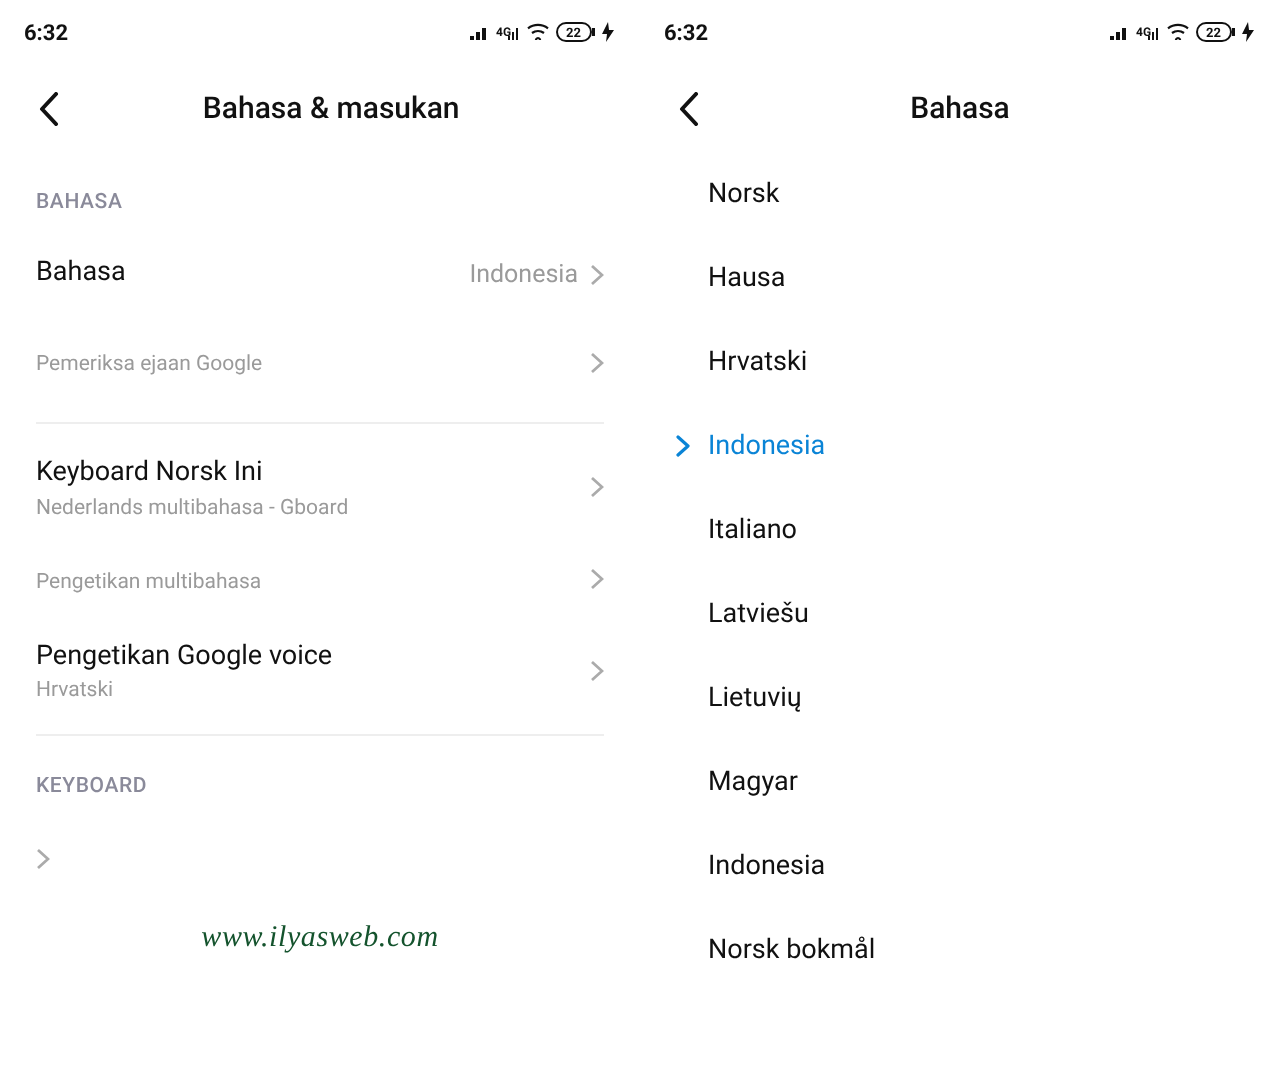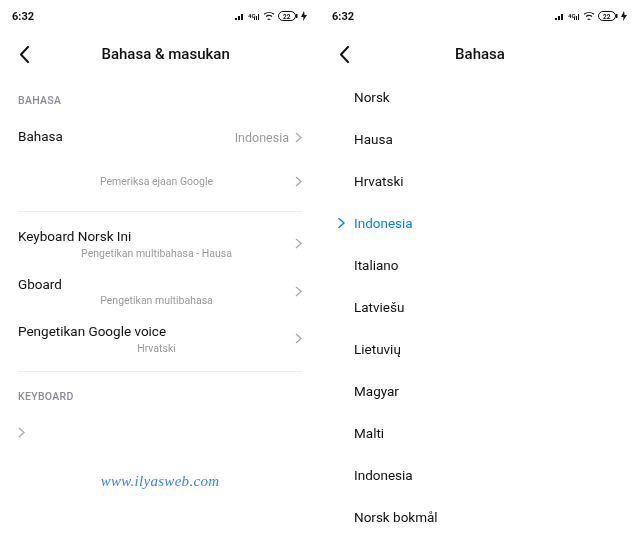--- a/index.html
+++ b/index.html
@@ -79,21 +79,20 @@
   .row-main { flex: 1; }
   .row-title {
     font-size: 13.5px;
     color: #111;
     line-height: 1.3;
   }
   .row-sub {
     font-size: 10.5px;
     color: #9a9a9a;
     margin-top: 1px;
-    text-align: center;
   }
   .row-value {
     font-size: 12.5px;
     color: #9a9a9a;
     margin-right: 6px;
   }
   .chev {
     width: 7px;
     height: 11px;
     opacity: 0.35;
@@ -128,24 +127,24 @@
   .sel-chev {
     position: absolute;
     left: 0;
     top: 50%;
     transform: translateY(-50%);
   }
   .watermark {
     position: absolute;
     left: 50%;
     transform: translateX(-50%);
-    bottom: 48px;
+    bottom: 60px;
     font-size: 15px;
     font-style: italic;
-    color: #3b82f6;
+    color: #14532d;
     letter-spacing: 0.3px;
     pointer-events: none;
     font-family: Georgia, serif;
   }
 </style>
 </head>
 <body>
 
 <div class="screen">
   <div class="status-bar">
@@ -202,30 +201,29 @@
           <path d="M1 1 L6 5.5 L1 10" stroke="#111" stroke-width="1.4" fill="none"></path>
         </svg>
     </div>
 
     <div class="divider"></div>
 
 
     <div class="row">
       <div class="row-main">
         <div class="row-title">Keyboard Norsk Ini</div>
-        <div class="row-sub">Pengetikan multibahasa - Hausa</div>
-      </div>
-      <svg class="chev" viewBox="0 0 7 11">
-          <path d="M1 1 L6 5.5 L1 10" stroke="#111" stroke-width="1.4" fill="none"></path>
-        </svg>
-    </div>
-
-    <div class="row">
-      <div class="row-main">
-        <div class="row-title">Gboard</div>
+        <div class="row-sub">Nederlands multibahasa - Gboard</div>
+      </div>
+      <svg class="chev" viewBox="0 0 7 11">
+          <path d="M1 1 L6 5.5 L1 10" stroke="#111" stroke-width="1.4" fill="none"></path>
+        </svg>
+    </div>
+
+    <div class="row">
+      <div class="row-main">
         <div class="row-sub">Pengetikan multibahasa</div>
       </div>
       <svg class="chev" viewBox="0 0 7 11">
           <path d="M1 1 L6 5.5 L1 10" stroke="#111" stroke-width="1.4" fill="none"></path>
         </svg>
     </div>
 
     <div class="row">
       <div class="row-main">
         <div class="row-title">Pengetikan Google voice</div>
@@ -288,17 +286,16 @@
       <div class="lang-item">Norsk</div>
       <div class="lang-item">Hausa</div>
       <div class="lang-item">Hrvatski</div>
       <div class="lang-item selected">Indonesia<svg width="7" height="11" viewBox="0 0 7 11" class="sel-chev">
           <path d="M1 1 L6 5.5 L1 10" stroke="#0a84d6" stroke-width="1.6" fill="none" stroke-linecap="round" stroke-linejoin="round"></path>
         </svg></div>
       <div class="lang-item">Italiano</div>
       <div class="lang-item">Latviešu</div>
       <div class="lang-item">Lietuvių</div>
       <div class="lang-item">Magyar</div>
-      <div class="lang-item">Malti</div>
       <div class="lang-item">Indonesia</div>
       <div class="lang-item">Norsk bokmål</div>
     </div>
 </div>
 
 </body></html>

